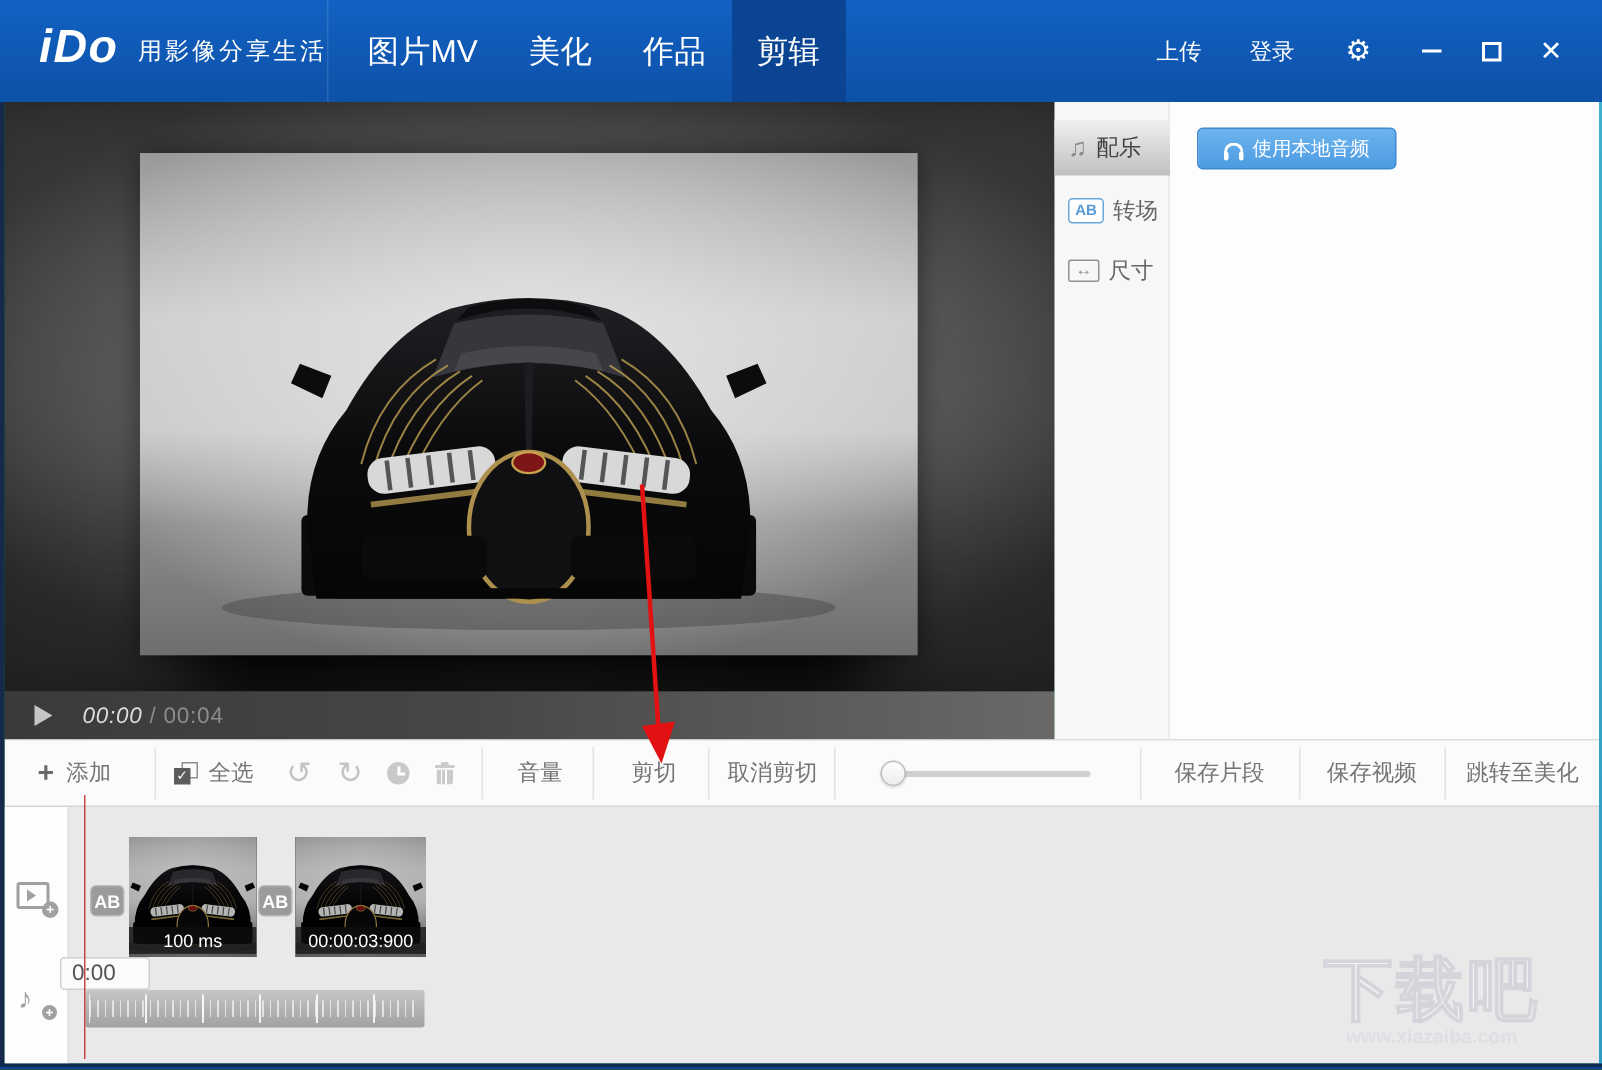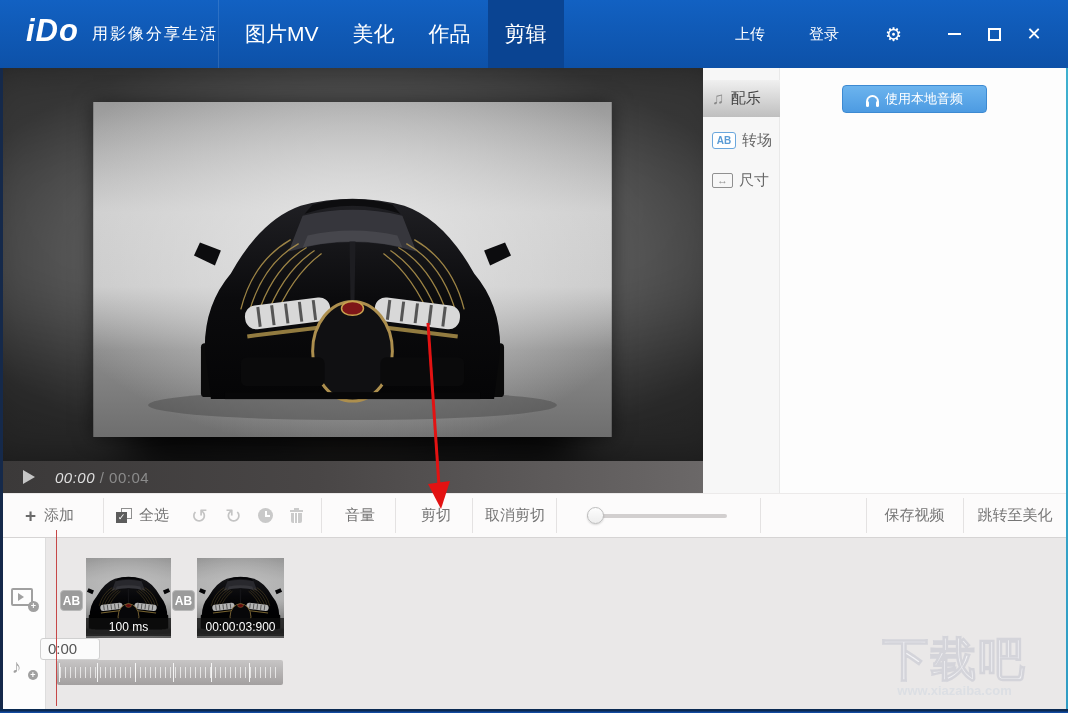--- a/index.html
+++ b/index.html
@@ -14,21 +14,21 @@
 
   
   .header { position:absolute; left:0; top:0; width:1068px; height:68px;
             background:linear-gradient(180deg,#1261c2,#0d51a8); z-index:10; }
   .logo { position:absolute; left:26px; top:13px; color:#fff; font-size:31px; font-weight:bold; font-style:italic; letter-spacing:1px; }
   .tagline { position:absolute; left:92px; top:24px; color:#fff; font-size:16px; letter-spacing:2px; }
   .header-divider { position:absolute; left:218px; top:0; width:1px; height:68px; background:rgba(255,255,255,0.12); }
   .nav-tabs { position:absolute; left:228px; top:0; height:68px; display:flex;justify-content:flex-end; }
   .nav-tab { display:flex; align-items:center; padding:0 17px; color:#fff; font-size:21px; cursor:default; }
   .nav-tab.active { background:#0a4492; }
-  .header-right { position:absolute; right:14px; top:0; height:68px; display:flex; align-items:center; gap:16px;justify-content:flex-end; }
+  .header-right { position:absolute; right:14px; top:0; height:68px; display:flex; align-items:center; gap:4px;justify-content:flex-end; }
   .hdr-action { color:#fff; font-size:15px; padding:0 14px; }
   .gear { color:#fff; font-size:19px; padding:0 16px; line-height:1; }
   .winctl { display:flex; align-items:center; }
   .btn-min, .btn-max, .btn-close { width:40px; height:40px; display:flex; align-items:center; justify-content:center; }
   .btn-min span { display:block; width:13px; height:2px; background:#fff; }
   .btn-max span { display:block; width:13px; height:13px; border:2px solid #fff; }
   .btn-close { color:#fff; font-size:18px; }
 
   
   .preview { position:absolute; left:3px; top:68px; width:700px; height:393px; background:#161616; overflow:hidden; }
@@ -54,23 +54,23 @@
   .tab-zhuanchang { top:58px; height:28px; }
   .tab-chicun { top:98px; height:28px; }
   .icon-music { font-size:17px; color:#8a8a8a; }
   .icon-ab { width:24px; height:17px; border:1.5px solid #6aa7dd; border-radius:3px; background:#fff;
              color:#5a9bd5; font-size:10px; font-weight:bold; display:flex; align-items:center; justify-content:center; flex:none; }
   .icon-dim { width:21px; height:15px; border:1.5px solid #909090; border-radius:2px; color:#909090;
               font-size:11px; display:flex; align-items:center; justify-content:center; flex:none; }
 
   
   .audio-panel { position:absolute; left:780px; top:68px; width:286px; height:425px; background:#fdfdfd; }
-  .local-audio-btn { position:absolute; left:18px; top:17px; width:145px; height:28px; border:1px solid #3d8ad2; border-radius:4px;
+  .local-audio-btn { position:absolute; left:18px; top:17px; width:133px; height:28px; border:1px solid #3d8ad2; border-radius:4px;
       background:linear-gradient(180deg,#6cb4ee,#4d9be2); color:#fff; font-size:13px;
-      display:flex; align-items:center; justify-content:center; gap:6px;margin-left:44px; }
+      display:flex; align-items:center; justify-content:center; gap:6px; }
   .icon-headphone { position:relative; width:13px; height:9px; border:2px solid #fff; border-bottom:none; border-radius:7px 7px 0 0; flex:none; }
   .icon-headphone::before, .icon-headphone::after { content:""; position:absolute; bottom:-3px; width:3px; height:6px; background:#fff; border-radius:2px; }
   .icon-headphone::before { left:-2px; } .icon-headphone::after { right:-2px; }
 
   
   .toolbar { position:absolute; left:3px; top:493px; width:1063px; height:45px; background:#fcfbfb;
              border-top:1px solid #eceaea; border-bottom:1px solid #d6d4d4; z-index:4; }
   .tb { position:absolute; top:0; height:43px; display:flex; align-items:center; color:#757575; font-size:15px; }
   .tb-div { position:absolute; top:4px; width:1px; height:35px; background:#e4e2e2; }
   .icon-plus { color:#6a6a6a; font-size:19px; font-weight:bold; margin-right:8px; line-height:1; }
@@ -308,20 +308,21 @@
     <div class="tb-div" style="left:318px;"></div>
     <div class="tb tb-btn" style="left:326px; width:62px;">音量</div>
     <div class="tb-div" style="left:392px;"></div>
     <div class="tb tb-btn" style="left:400px; width:66px;">剪切</div>
     <div class="tb-div" style="left:469px;"></div>
     <div class="tb tb-btn" style="left:474px; width:76px;">取消剪切</div>
     <div class="tb-div" style="left:553px;"></div>
     <div class="slider-track"></div>
     <div class="slider-knob"></div>
     <div class="tb-div" style="left:757px;"></div>
+    <div class="tb tb-btn" style="left:758px; width:104px;">保存片段</div>
     <div class="tb-div" style="left:863px;"></div>
     <div class="tb tb-btn" style="left:864px; width:95px;">保存视频</div>
     <div class="tb-div" style="left:960px;"></div>
     <div class="tb tb-btn" style="left:961px; width:102px;">跳转至美化</div>
   </div>
 
   <div class="timeline">
     <div class="track-head">
       <div class="icon-video-add">
         <span class="frame"></span>

